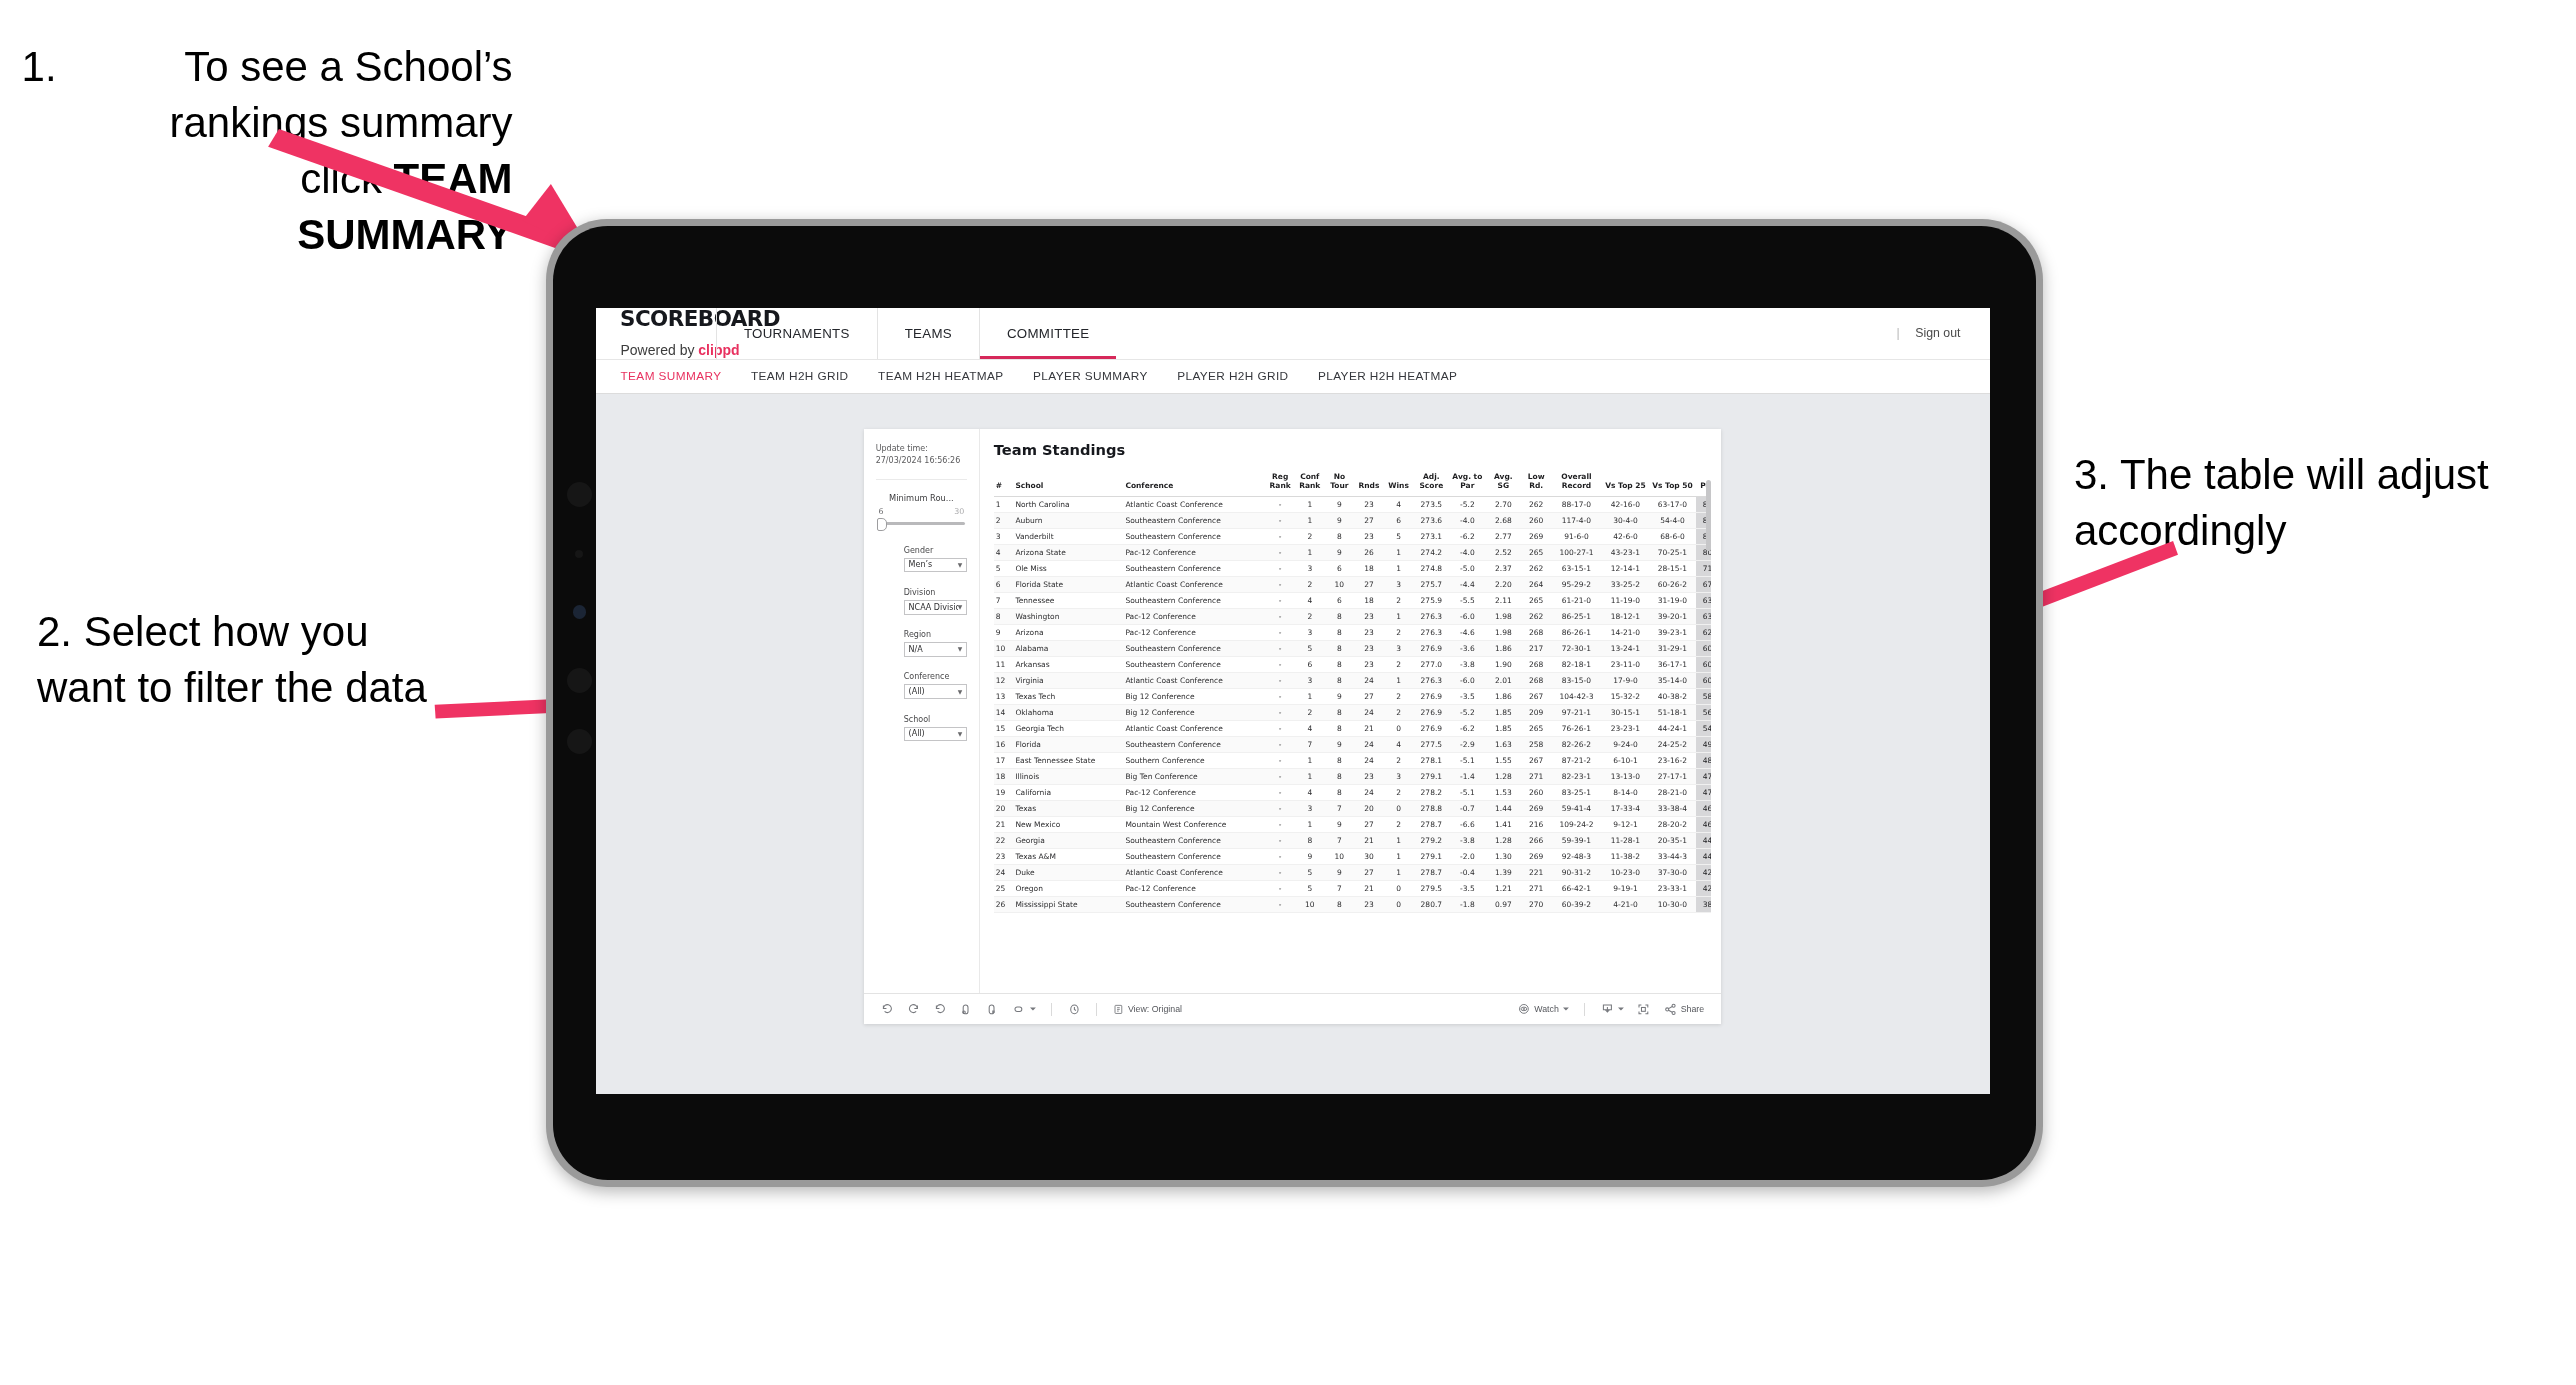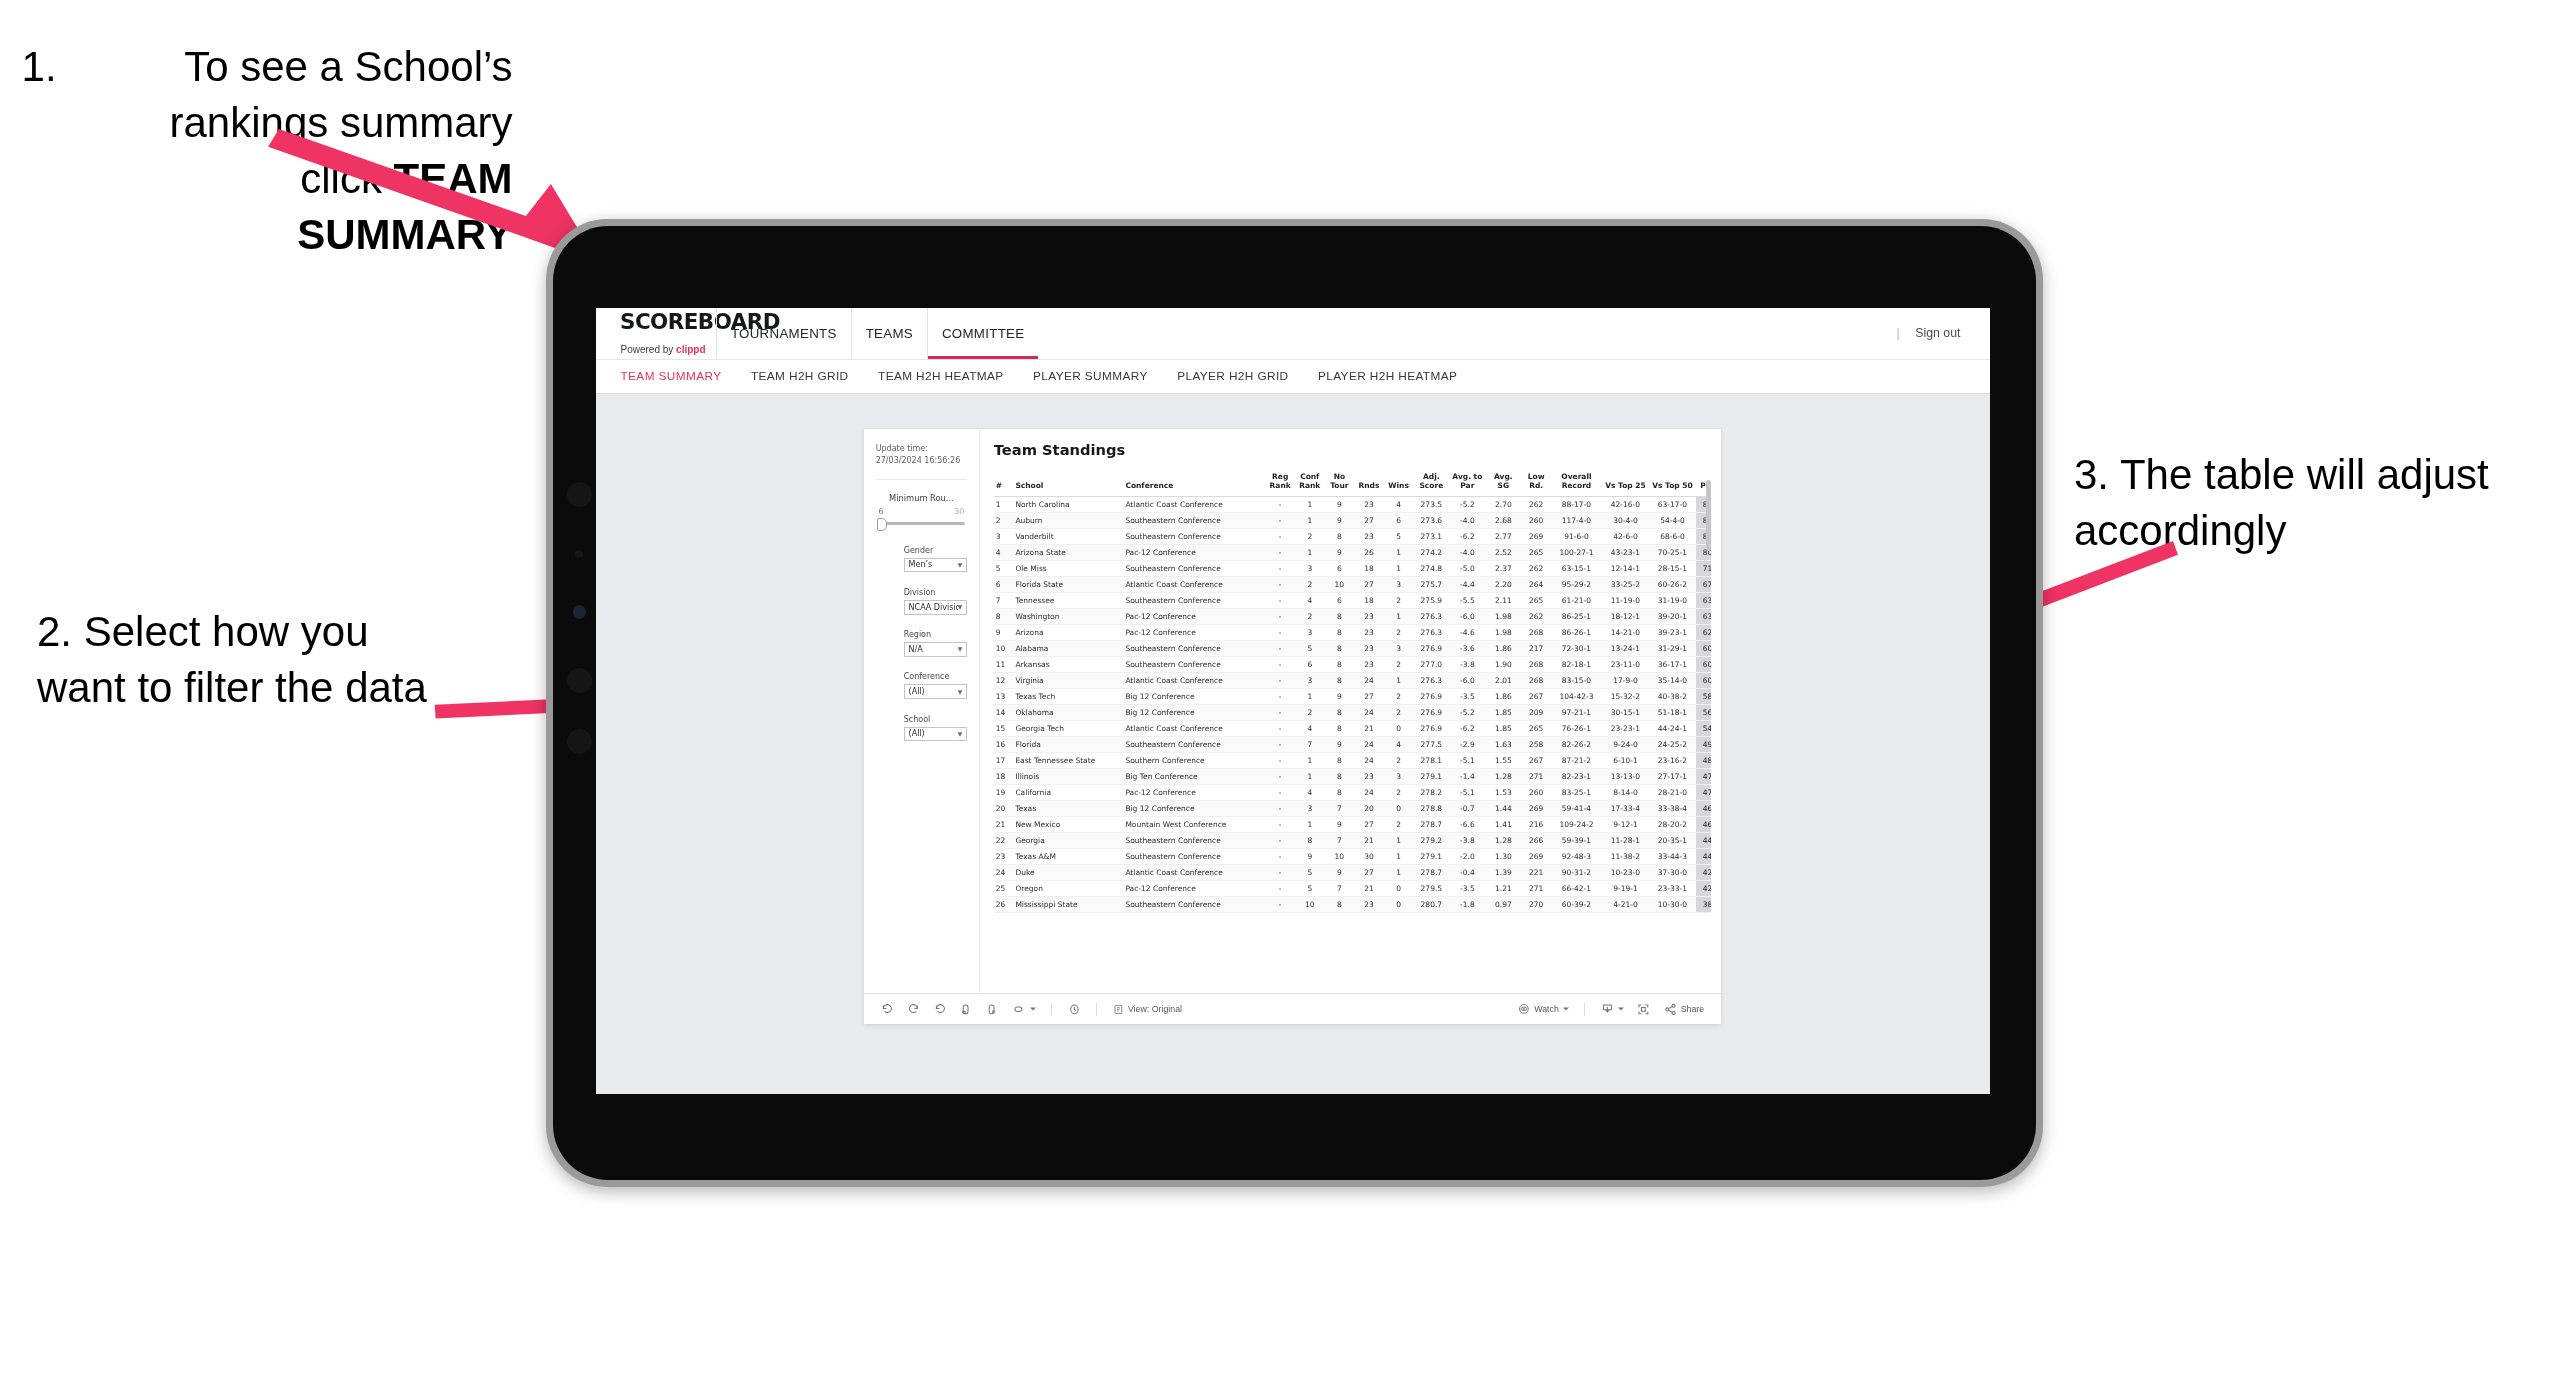--- a/index.html
+++ b/index.html
@@ -38,24 +38,24 @@
   #display{
     position:absolute;left:43px;top:82px;width:1394px;height:786px;
     background:#e8eaed;overflow:hidden;
   }
 
   
   #appbar{height:51px;background:#fff;display:flex;align-items:stretch;position:relative;}
   #logo-block{width:120px;display:flex;flex-direction:column;justify-content:center;padding-left:24.6px;box-sizing:border-box;}
   #logo-word{font-family:"DejaVu Sans",sans-serif;font-weight:700;font-size:20.6px;letter-spacing:-0.5px;color:#16181d;line-height:1;
     transform:scaleX(1.04);transform-origin:left center;}
-  #logo-sub{font-size:10px;color:#3c3c3c;margin-top:12px;white-space:nowrap;}
+  #logo-sub{font-size:14px;color:#3c3c3c;margin-top:12px;white-space:nowrap;}
   #logo-sub .brand{color:#e8315f;font-weight:700;}
   .topnav{display:flex;align-items:stretch;}
-  .topnav-item{display:flex;align-items:center;padding:0 14px;font-size:13.3px;color:#24262b;
+  .topnav-item{display:flex;align-items:center;padding:0 27px;font-size:13.3px;color:#24262b;
     letter-spacing:0.3px;border-left:1px solid #e3e3e3;cursor:pointer;position:relative;}
   .topnav-item.active:after{content:"";position:absolute;left:0;right:0;bottom:0;height:2.9px;background:#d6295a;}
   #signout{margin-left:auto;display:flex;align-items:center;padding-right:29.5px;font-size:12.3px;color:#4a4a4a;}
   #signout .bar{color:#b9b9b9;margin-right:15.7px;}
 
   #subnav{height:33px;background:#fff;border-top:1px solid #e6e6e6;border-bottom:1px solid #dcdcdc;
     display:flex;align-items:center;padding-left:24.6px;gap:29.5px;}
   .subnav-item{font-size:11.8px;letter-spacing:0.4px;color:#35373c;cursor:pointer;}
   .subnav-item.active{color:#e8315f;}
 

